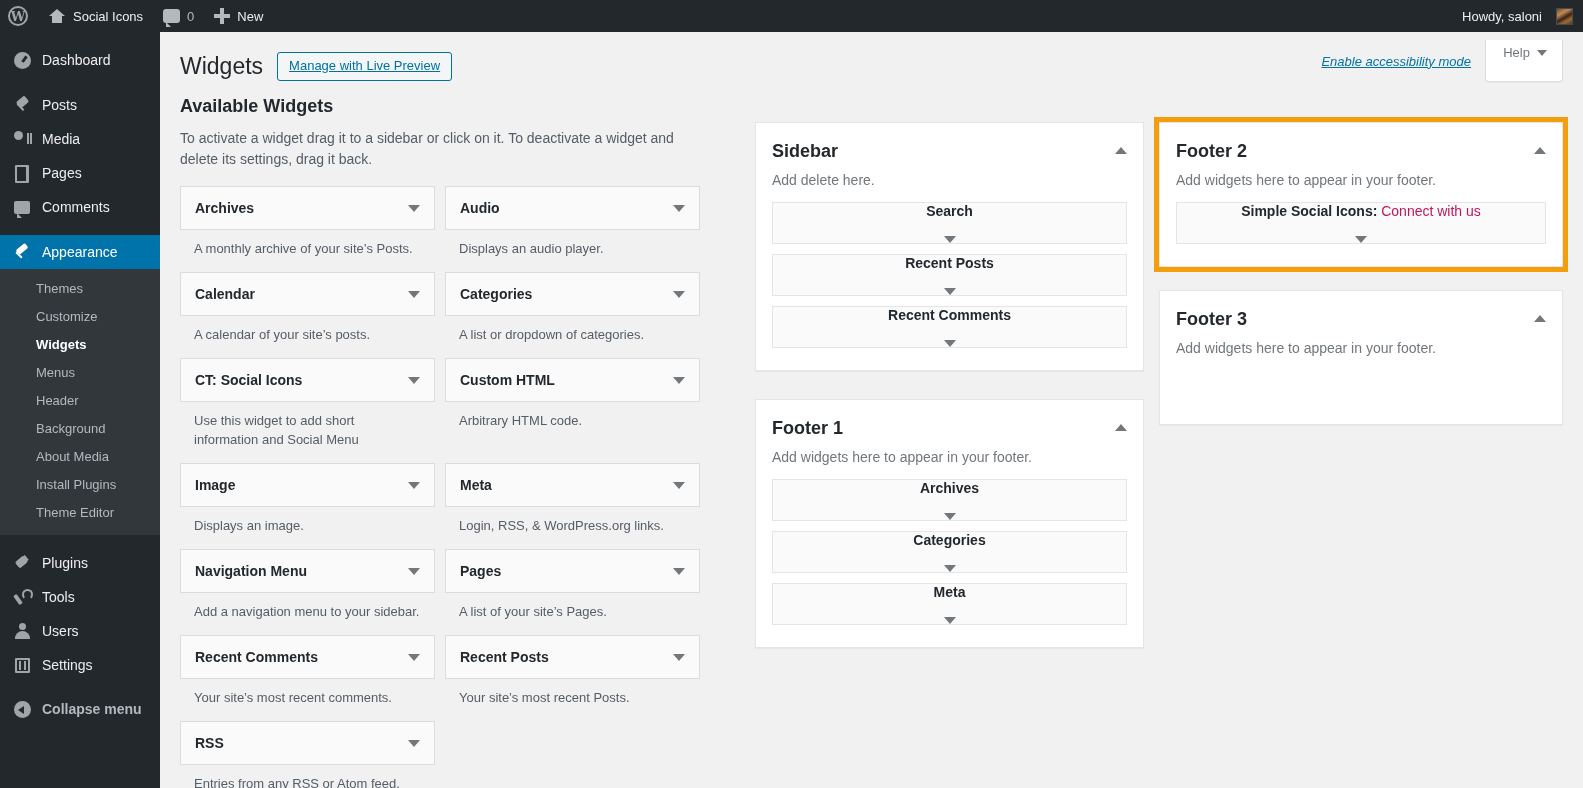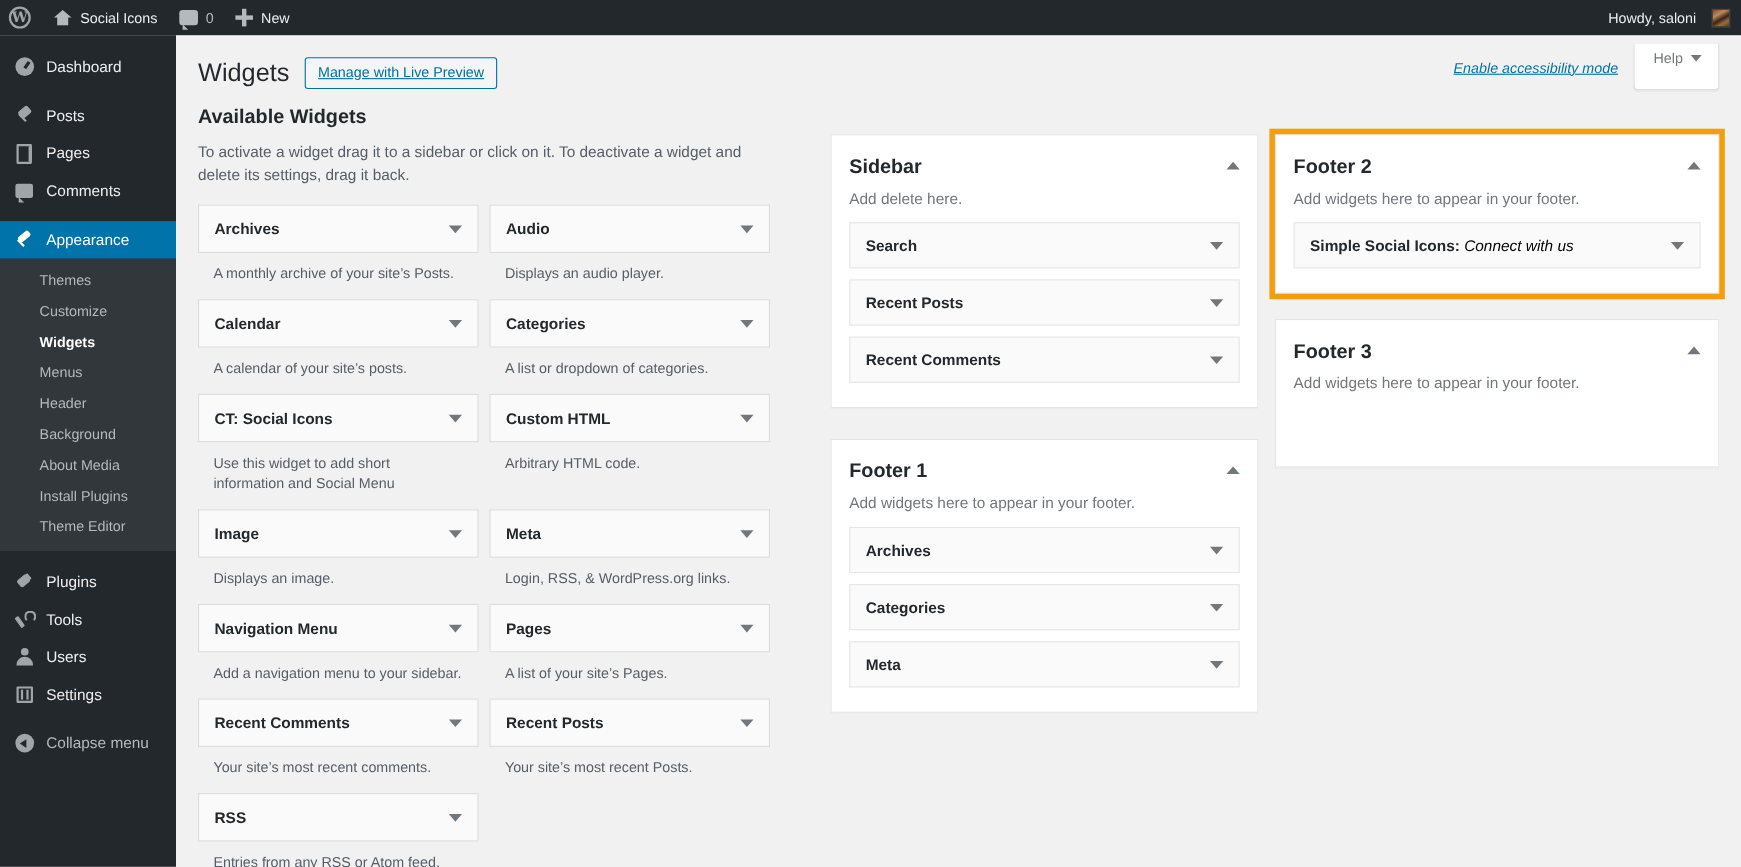--- a/index.html
+++ b/index.html
@@ -101,21 +101,21 @@
     display: flex; align-items: center; justify-content: center;
     font-size: 14px; color: #a0a5aa; line-height: 1;
   }
   .menu-top.current .menu-ico { color: #fff; }
   .submenu { background: #32373c; padding: 6px 0 8px 0; }
   .submenu .sub-item {
     display: block; padding: 5px 0 5px 36px;
     color: #b4b9be; font-size: 13px; line-height: 18px;
   }
   .submenu .sub-item.current { color: #fff; font-weight: bold; }
-  .collapse-row { margin-top: 10px; }
+  .collapse-row { margin-top: 10px; font-weight: bold; }
 
   
   .i-dash { width:17px;height:17px;border-radius:50%;background:#a0a5aa;position:relative; }
   .i-dash::after{content:"";position:absolute;left:7px;top:3px;width:3px;height:7px;background:#23282d;transform:rotate(35deg);transform-origin:bottom;}
   .i-pin { width:17px;height:17px;position:relative; }
   .i-pin::before{content:"";position:absolute;left:3px;top:1px;width:11px;height:8px;background:#a0a5aa;border-radius:2px;transform:rotate(-40deg);}
   .i-pin::after{content:"";position:absolute;left:2px;top:9px;width:9px;height:2px;background:#a0a5aa;transform:rotate(45deg);}
   .i-media{width:16px;height:16px;position:relative;}
   .i-media::before{content:"";position:absolute;left:0;top:0;width:9px;height:9px;border-radius:50%;background:#a0a5aa;}
   .i-media::after{content:"";position:absolute;right:1px;top:2px;width:2px;height:11px;background:#a0a5aa;box-shadow:3px 0 0 #a0a5aa;}
@@ -247,23 +247,24 @@
   .holder-desc {
     font-size: 14px; color: #72777c; line-height: 20px;
     margin-top: 7px; margin-bottom: 12px;
   }
   .holder-toggle { padding-top: 8px; }
   .sb-widget {
     background: #fafafa; border: 1px solid #e5e5e5;
     height: 42px; display: flex; align-items: center;
     justify-content: space-between; padding: 0 14px;
     margin-bottom: 10px;
+    flex-direction: column;
   }
   .sb-widget .w-title { font-size: 14px; font-weight: bold; color: #23282d; }
-  .sb-widget .w-title .w-sub { font-weight: normal; color: #000000; font-style: italic; }
+  .sb-widget .w-title .w-sub { font-weight: normal; color: #be185d; }
 
   
   .widgets-holder.highlight {
     outline: 5px solid #f59e0b;
     outline-offset: 0;
   }
   #footer2-holder { margin-bottom: 23px; }
   #footer3-holder { min-height: 121px; }
 </style>
 </head>
@@ -303,20 +304,26 @@
     <span>Dashboard</span>
   </div>
 
   <div class="menu-sep"></div>
 
   <div class="menu-top">
     <span class="menu-ico">
         <span class="i-pin"></span>
       </span>
     <span>Posts</span>
+  </div>
+  <div class="menu-top">
+    <span class="menu-ico">
+        <span class="i-media"></span>
+      </span>
+    <span>Media</span>
   </div>
   <div class="menu-top">
     <span class="menu-ico">
         <span class="i-pages"></span>
       </span>
     <span>Pages</span>
   </div>
   <div class="menu-top">
     <span class="menu-ico">
         <span class="i-comments"></span>

